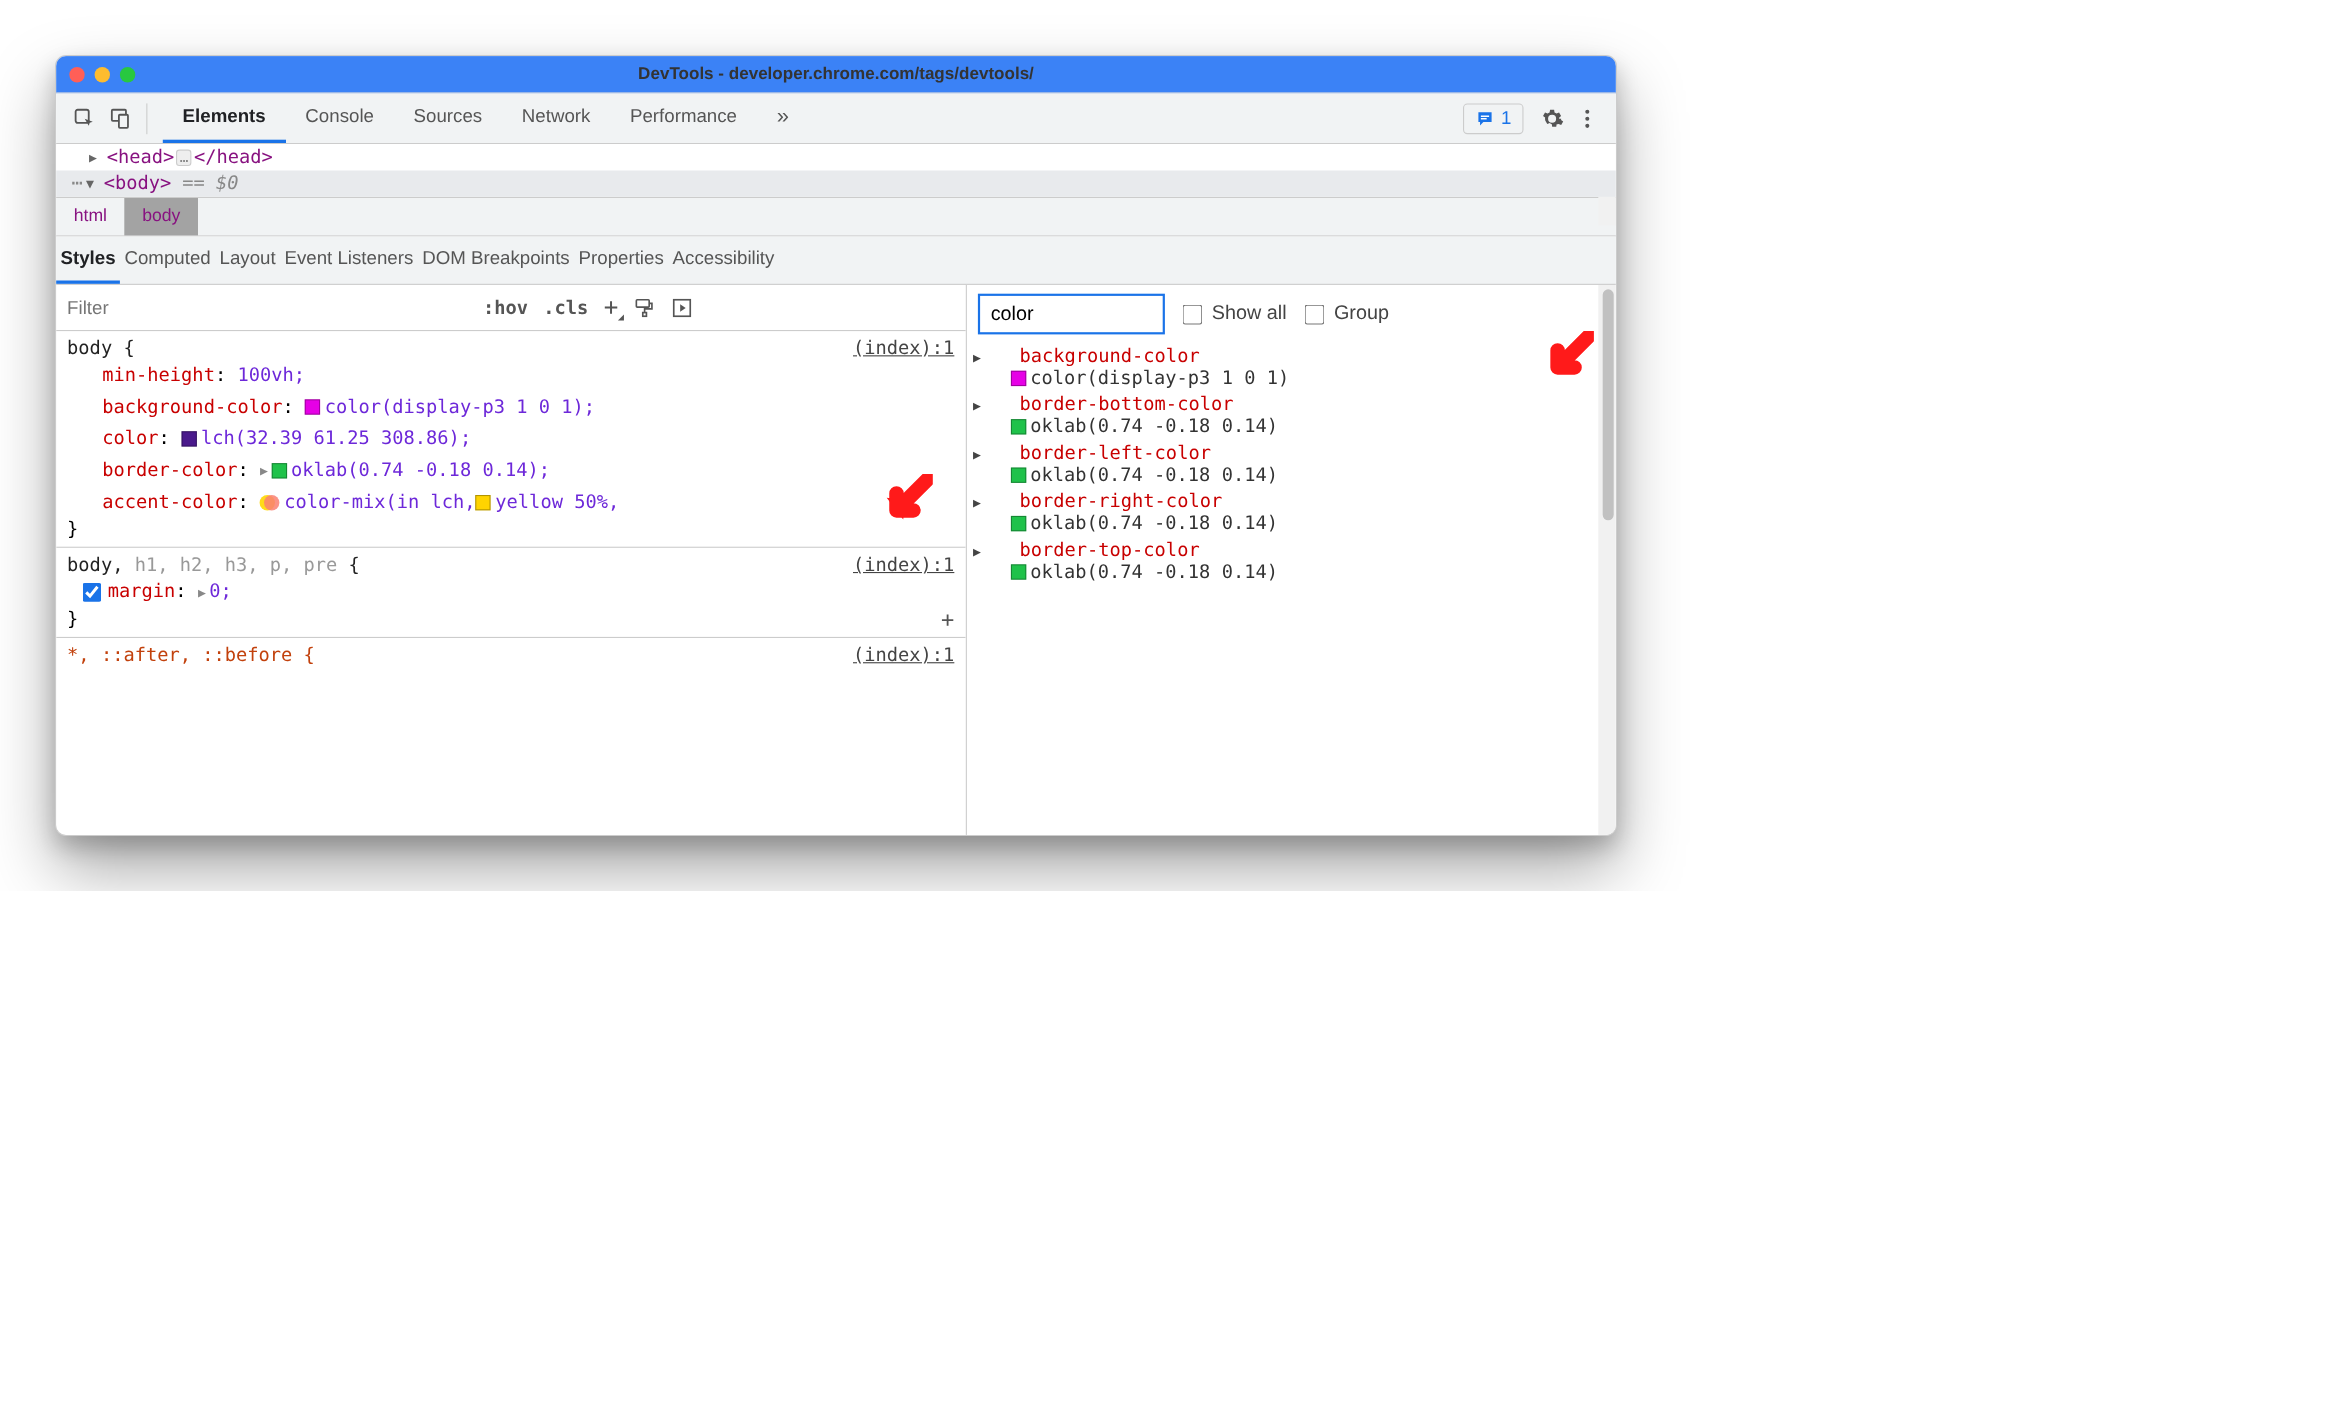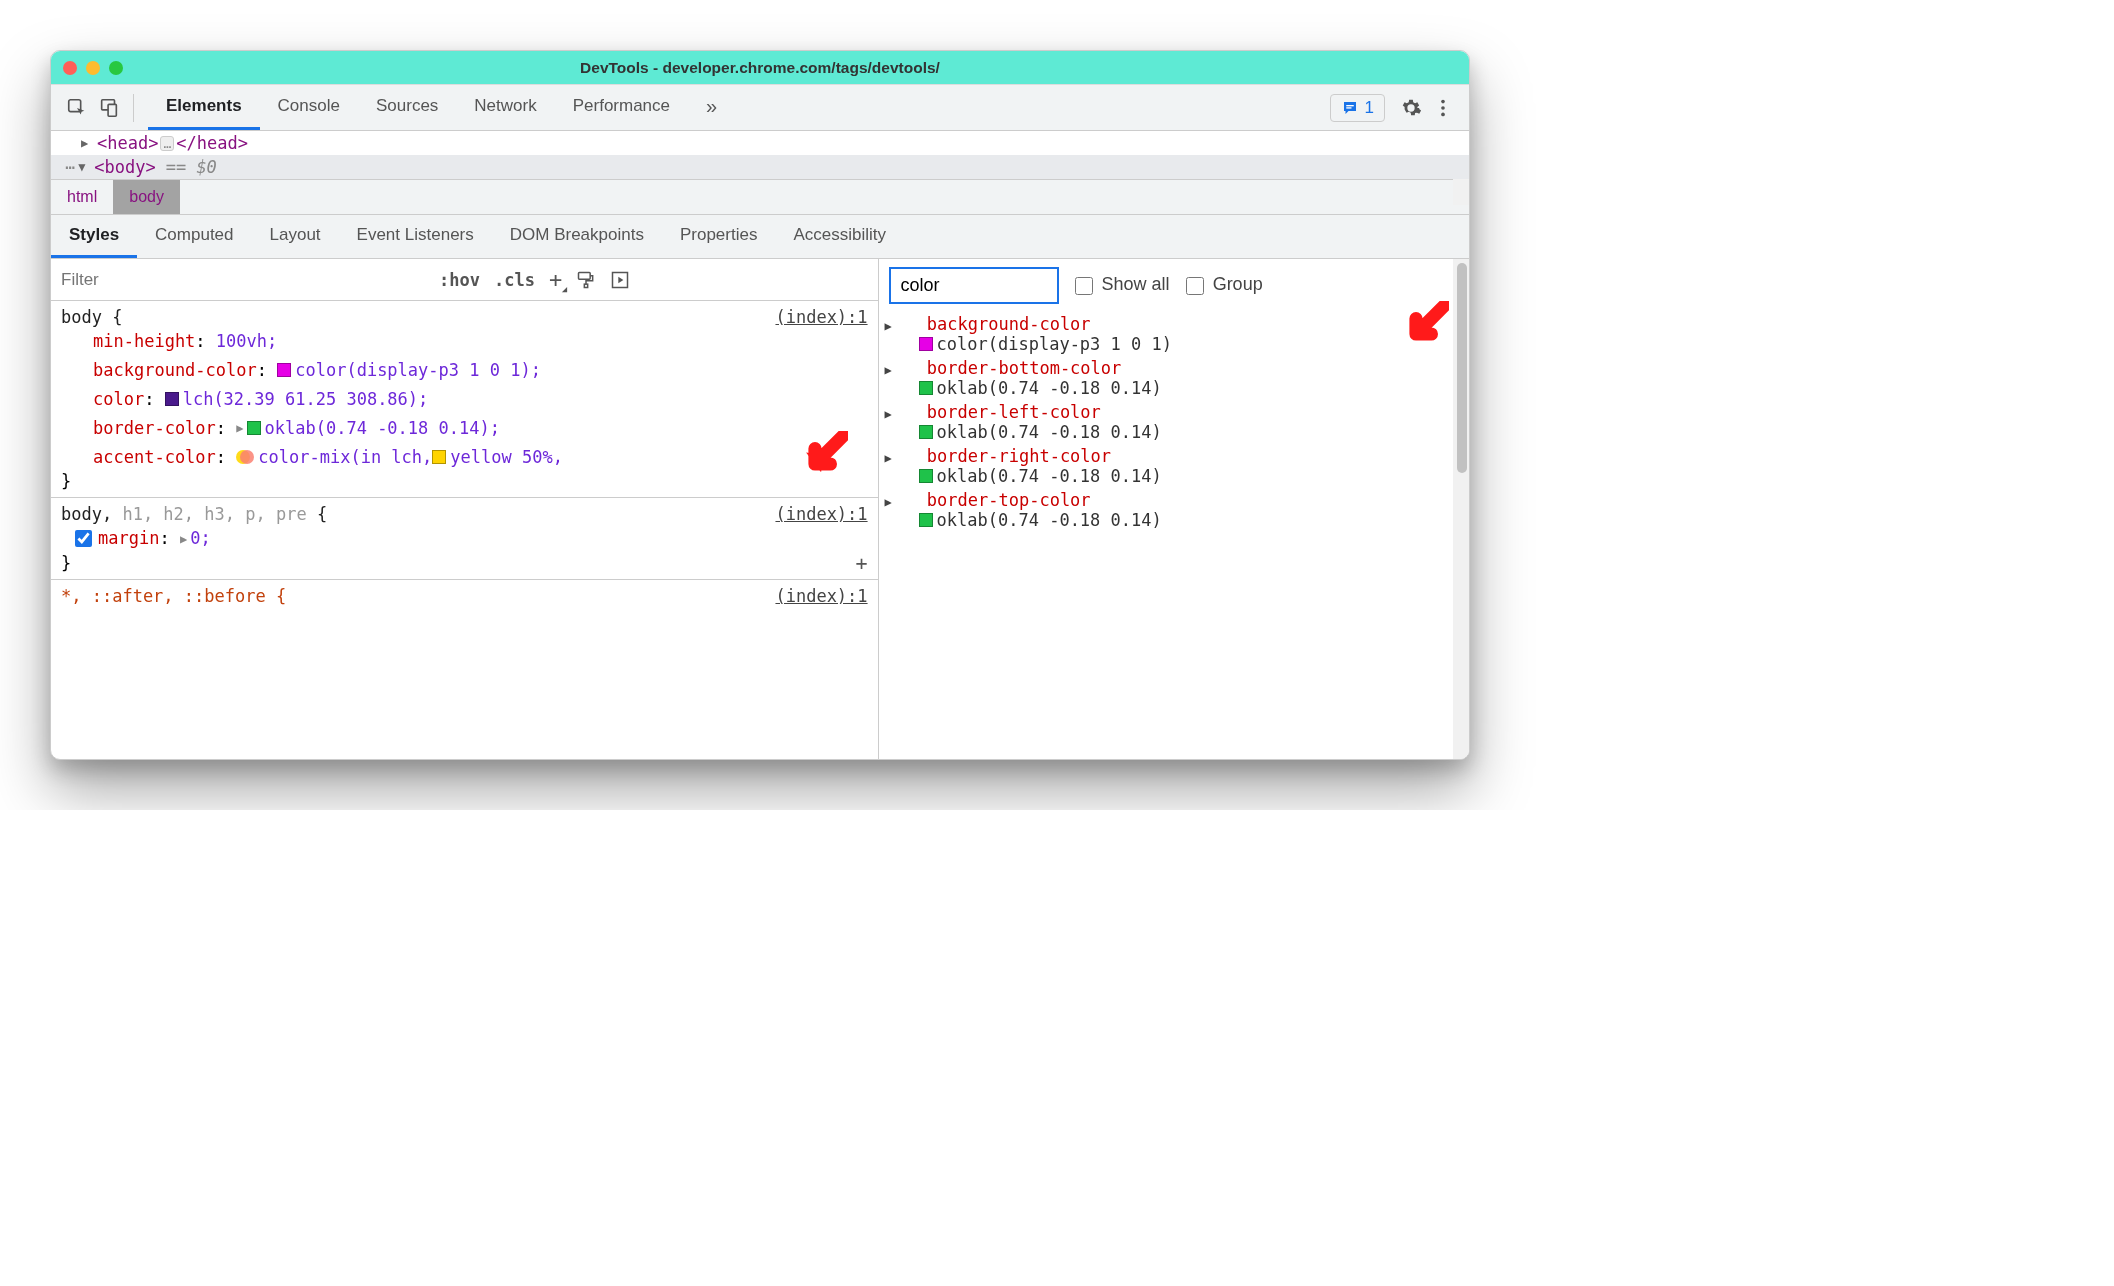--- a/index.html
+++ b/index.html
@@ -14,21 +14,21 @@
     border: 1px solid #ccc;
     border-radius: 10px;
     overflow: hidden;
     box-shadow: 0 30px 60px rgba(0,0,0,0.35), 0 10px 20px rgba(0,0,0,0.2);
     background: #fff;
     position: relative;
   }
   
   .titlebar {
     height: 34px;
-    background: #5eead4;
+    background: #3b82f6;
     border-bottom: 1px solid #ddd;
     display: flex;
     align-items: center;
     padding: 0 12px;
     position: relative;
   }
   .traffic-lights { display: flex; gap: 9px; }
   .tl { width: 14px; height: 14px; border-radius: 50%; }
   .tl.red { background: #ff5f57; }
   .tl.yellow { background: #febc2e; }
@@ -106,21 +106,21 @@
   }
   .crumb { padding: 8px 16px; cursor:pointer; }
   .crumb.active { background:#a3a3a3; }
   
   .subtabs {
     display: flex;
     background: #f1f3f4;
     border-bottom: 1px solid #ccc;
   }
   .subtab {
-    padding: 10px 18px;
+    padding: 10px 4px;
     font-size: 17px;
     color: #555;
     cursor: pointer;
     border-bottom: 3px solid transparent;
   }
   .subtab.active {
     color: #202124;
     font-weight: 600;
     border-bottom: 3px solid #1a73e8;
   }

